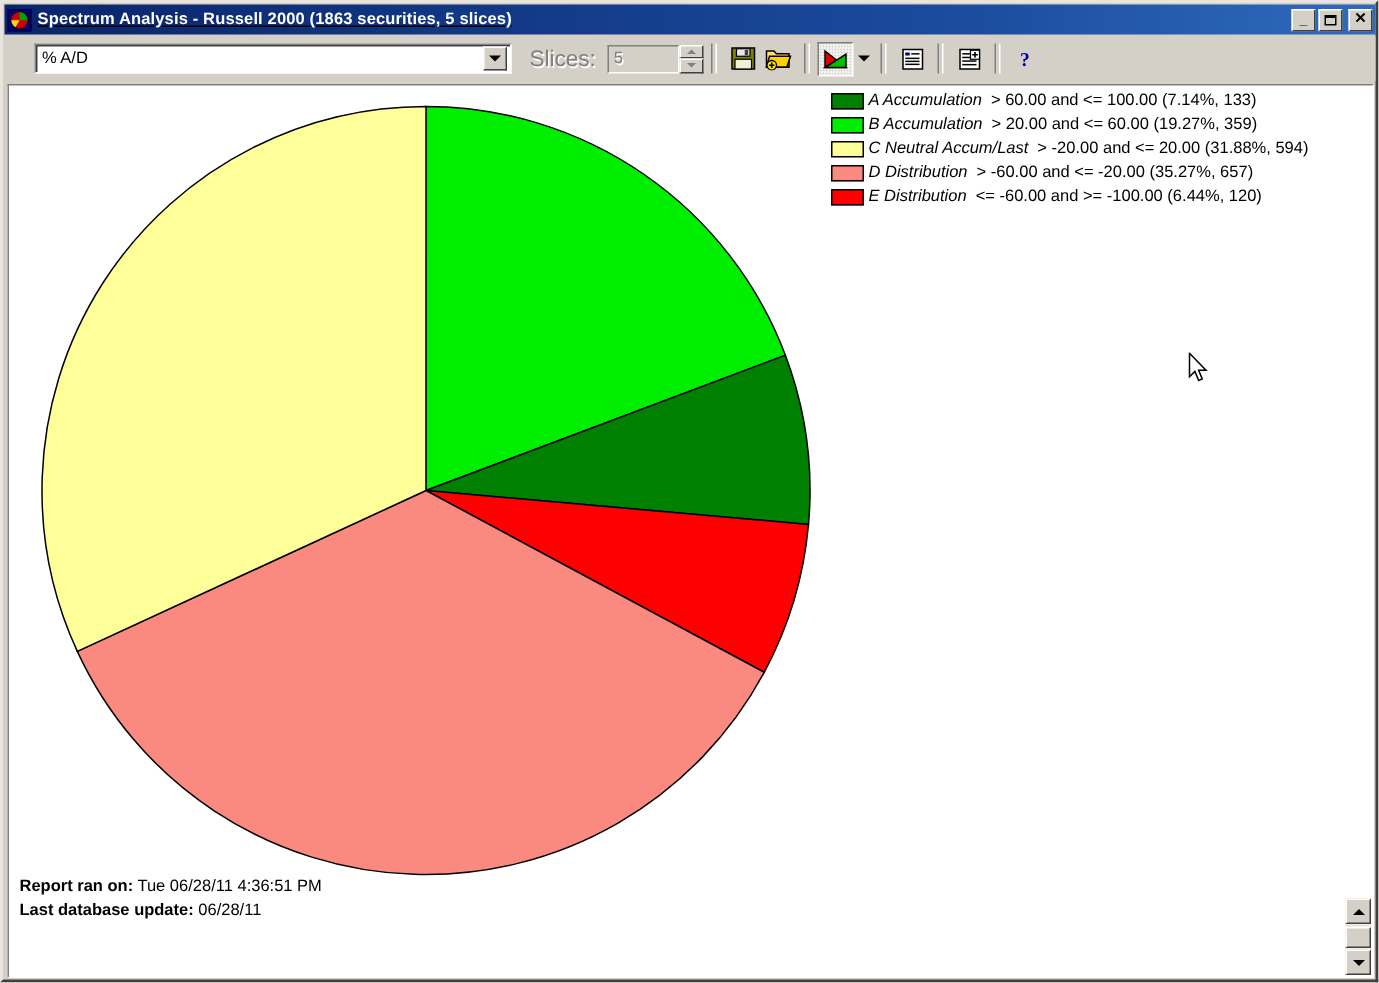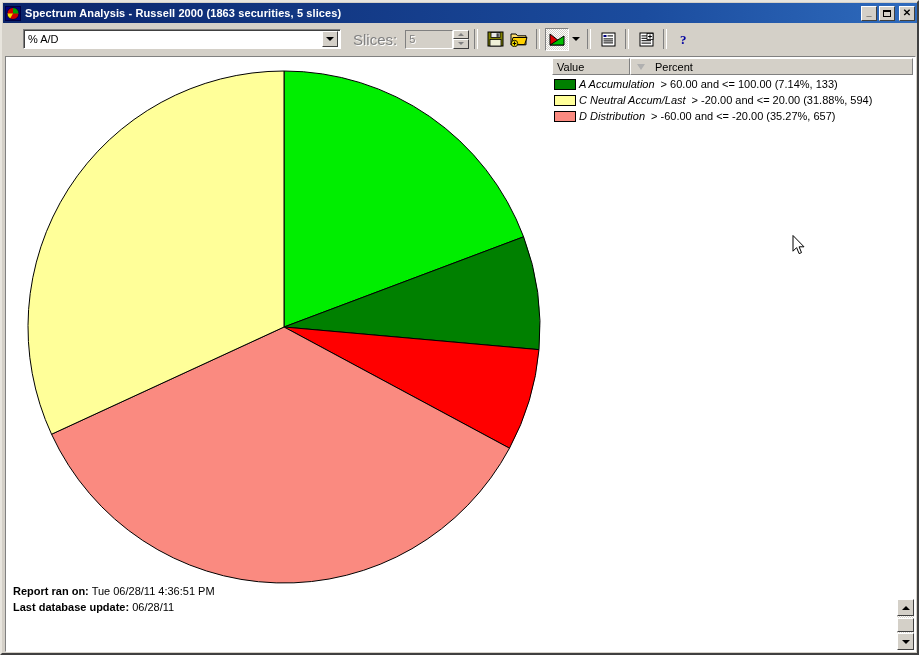--- a/index.html
+++ b/index.html
@@ -29,20 +29,21 @@
   .titlebar {
     position: absolute;
     left: 1px; top: 1px;
     width: 915px;
     height: 20px;
     background: linear-gradient(to right, #0a246a 0%, #1b4c9e 70%, #2f6bbd 100%);
     display: flex;
     align-items: center;
     padding: 0 2px;
     box-sizing: border-box;
+    text-decoration: underline;
   }
   .title-icon {
     width: 16px; height: 15px;
     background: #000080;
     border: 1px solid #000040;
     margin-right: 4px;
     position: relative;
     flex: 0 0 auto;
     box-sizing: border-box;
   }
@@ -493,44 +494,45 @@
       <svg id="pie-svg" width="548" height="540" viewBox="0 0 548 540">
           <path d="M 278 270 L 278 14 A 256 256 0 0 1 517.587195316489 179.81144285232978 Z" fill="#00EE00" stroke="#000000" stroke-width="1"></path>
           <path d="M 278 270 L 517.587195316489 179.81144285232978 A 256 256 0 0 1 532.9960227796939 292.6501295037763 Z" fill="#008000" stroke="#000000" stroke-width="1"></path>
           <path d="M 278 270 L 532.9960227796939 292.6501295037763 A 256 256 0 0 1 503.4868774202889 391.2091915295519 Z" fill="#FF0000" stroke="#000000" stroke-width="1"></path>
           <path d="M 278 270 L 503.4868774202889 391.2091915295519 A 256 256 0 0 1 45.549029586791505 377.24992472704895 Z" fill="#FA8A80" stroke="#000000" stroke-width="1"></path>
           <path d="M 278 270 L 45.549029586791505 377.24992472704895 A 256 256 0 0 1 277.99999999999994 14 Z" fill="#FFFF99" stroke="#000000" stroke-width="1"></path>
         </svg>
     </div>
 
     <div class="legend">
-      <div class="legend-header">
-        <div class="lh-cell lh-value">
-          <span>Value</span>
-        </div>
-        <div class="lh-cell lh-percent">
-          <span class="sort-tri"></span>
-          <span>Percent</span>
-        </div>
-      </div>
       <div class="legend-rows" id="legend-rows">
           <div class="legend-row">
             <span class="swatch" style="background: rgb(0, 128, 0);"></span>
             <span class="lr-name">A Accumulation</span>
             <span class="lr-desc">&gt; 60.00 and &lt;= 100.00 (7.14%, 133)</span>
           </div>
           <div class="legend-row">
+            <span class="swatch" style="background: rgb(0, 238, 0);"></span>
+            <span class="lr-name">B Accumulation</span>
+            <span class="lr-desc">&gt; 20.00 and &lt;= 60.00 (19.27%, 359)</span>
+          </div>
+          <div class="legend-row">
             <span class="swatch" style="background: rgb(255, 255, 153);"></span>
             <span class="lr-name">C Neutral Accum/Last</span>
             <span class="lr-desc">&gt; -20.00 and &lt;= 20.00 (31.88%, 594)</span>
           </div>
           <div class="legend-row">
             <span class="swatch" style="background: rgb(250, 138, 128);"></span>
             <span class="lr-name">D Distribution</span>
             <span class="lr-desc">&gt; -60.00 and &lt;= -20.00 (35.27%, 657)</span>
+          </div>
+          <div class="legend-row">
+            <span class="swatch" style="background: rgb(255, 0, 0);"></span>
+            <span class="lr-name">E Distribution</span>
+            <span class="lr-desc">&lt;= -60.00 and &gt;= -100.00 (6.44%, 120)</span>
           </div>
         </div>
     </div>
 
     <div class="report-info">
       <div>
         <b>Report ran on:</b>
         <span>Tue 06/28/11 4:36:51 PM</span>
       </div>
       <div>

